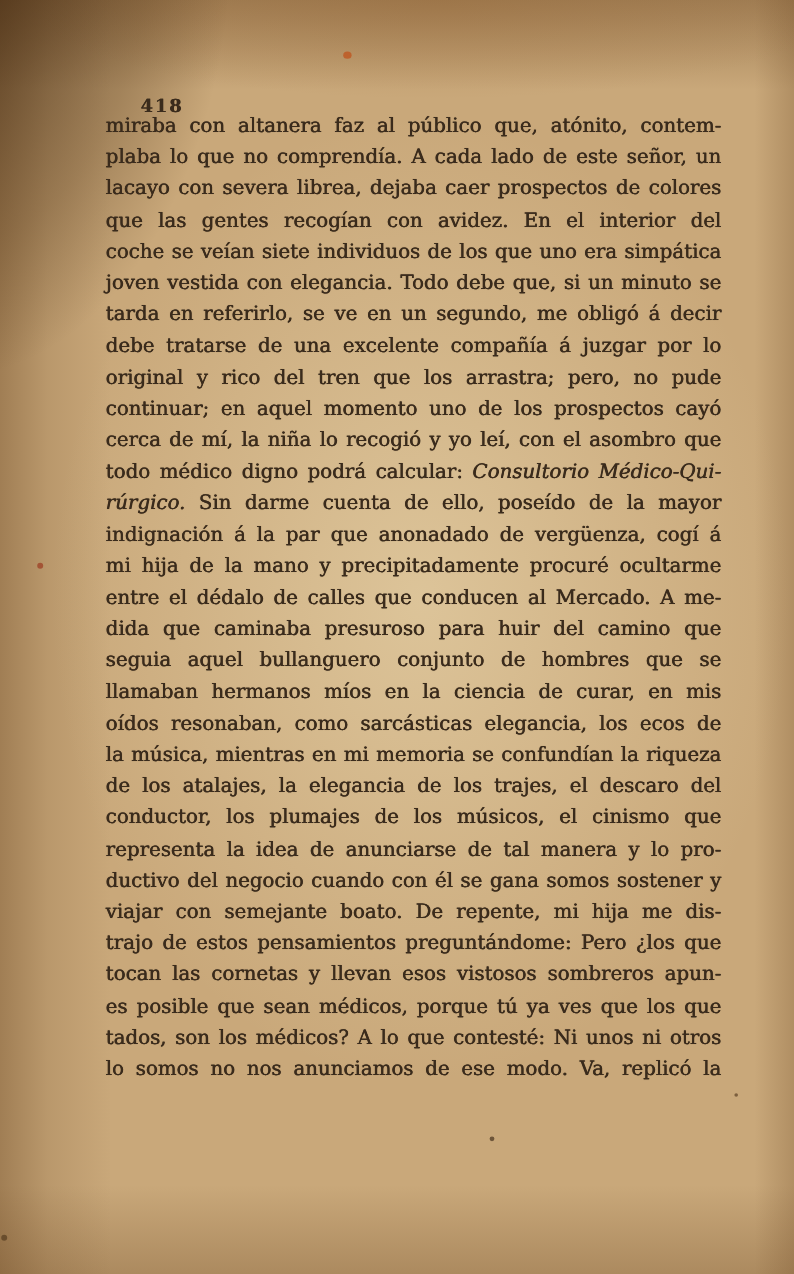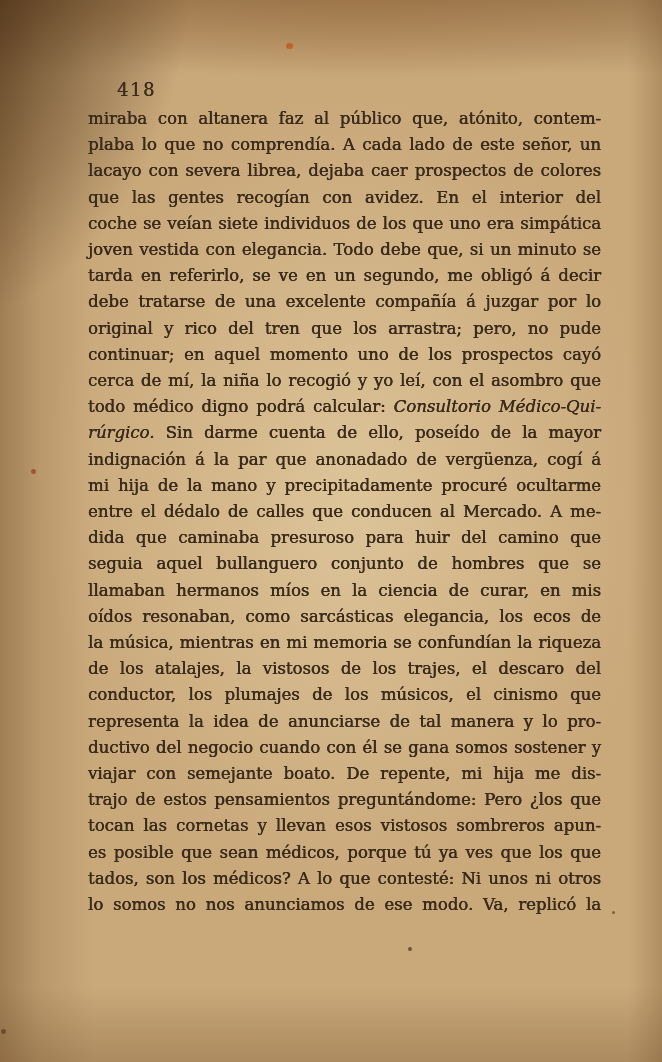--- a/index.html
+++ b/index.html
@@ -27,29 +27,29 @@
       
       linear-gradient(to top, rgba(104,68,32,0.30), rgba(104,68,32,0) 7%),
       
       radial-gradient(ellipse 430px 560px at 53% 47%, rgba(240,224,184,0.50), rgba(240,224,184,0) 72%),
       var(--paper-base, #c9a87a);
   }
   .page-number {
     position: absolute;
     left: 117px;
     top: 79px;
-    font-size: 18px;
-    font-weight: 400;
+    font-size: 15px;
+    font-weight: 700;
     letter-spacing: 1.5px;
     text-shadow: 0.3px 0 0 currentColor;
   }
   .text-block {
     position: absolute;
     left: 88px;
-    top: 106px;
+    top: 92px;
     width: 513px;
   }
   .line {
     line-height: 26.2px;
     font-size: 16.5px;
     text-align: justify;
     text-align-last: justify;
     white-space: normal;
     text-shadow: 0.35px 0 0 currentColor, 0 0 0.6px rgba(58,43,28,0.55);
   }
@@ -86,21 +86,21 @@
       <div class="line"><span>todo médico digno podrá calcular: </span><span class="italic">Consultorio Médico-Qui-</span></div>
       <div class="line"><span class="italic">rúrgico.</span><span> Sin darme cuenta de ello, poseído de la mayor</span></div>
       <div class="line"><span>indignación á la par que anonadado de vergüenza, cogí á</span></div>
       <div class="line"><span>mi hija de la mano y precipitadamente procuré ocultarme</span></div>
       <div class="line"><span>entre el dédalo de calles que conducen al Mercado. A me-</span></div>
       <div class="line"><span>dida que caminaba presuroso para huir del camino que</span></div>
       <div class="line"><span>seguia aquel bullanguero conjunto de hombres que se</span></div>
       <div class="line"><span>llamaban hermanos míos en la ciencia de curar, en mis</span></div>
       <div class="line"><span>oídos resonaban, como sarcásticas elegancia, los ecos de</span></div>
       <div class="line"><span>la música, mientras en mi memoria se confundían la riqueza</span></div>
-      <div class="line"><span>de los atalajes, la vistosos de los trajes, el descaro del</span></div>
+      <div class="line"><span>de los atalajes, la elegancia de los trajes, el descaro del</span></div>
       <div class="line"><span>conductor, los plumajes de los músicos, el cinismo que</span></div>
       <div class="line"><span>representa la idea de anunciarse de tal manera y lo pro-</span></div>
       <div class="line"><span>ductivo del negocio cuando con él se gana somos sostener y</span></div>
       <div class="line"><span>viajar con semejante boato. De repente, mi hija me dis-</span></div>
       <div class="line"><span>trajo de estos pensamientos preguntándome: Pero ¿los que</span></div>
       <div class="line"><span>tocan las cornetas y llevan esos vistosos sombreros apun-</span></div>
       <div class="line"><span>es posible que sean médicos, porque tú ya ves que los que</span></div>
       <div class="line"><span>tados, son los médicos? A lo que contesté: Ni unos ni otros</span></div>
       <div class="line"><span>lo somos no nos anunciamos de ese modo. Va, replicó la</span></div>
     </div>

